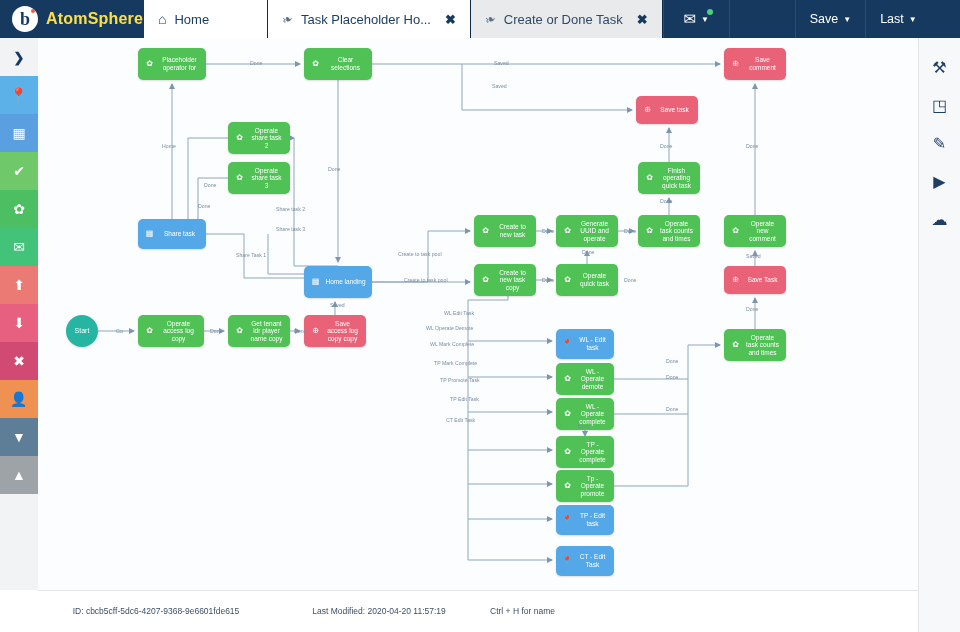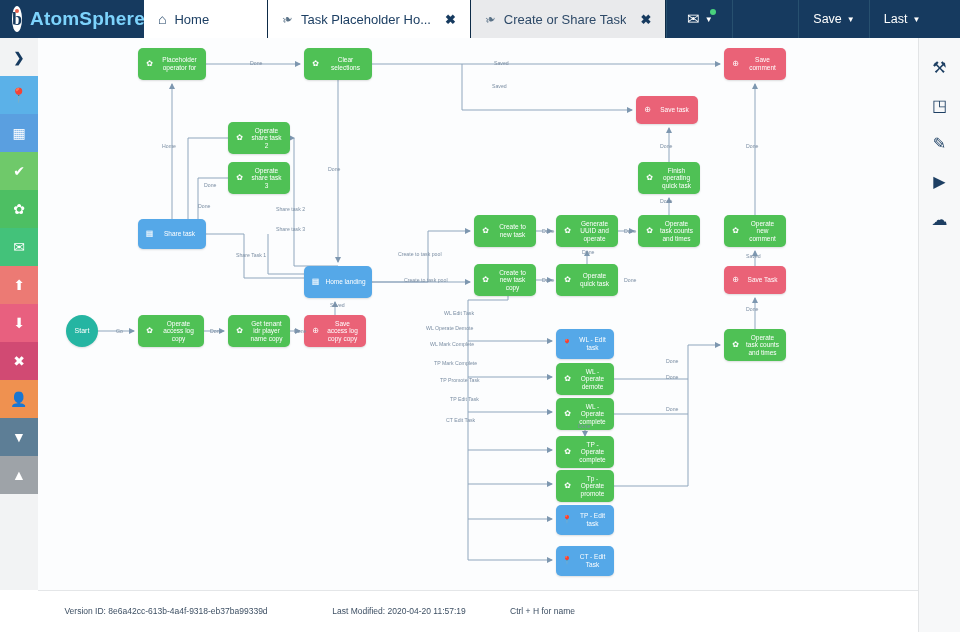--- a/index.html
+++ b/index.html
@@ -24,21 +24,21 @@
   .brand-logo {
     width:26px; height:26px; border-radius:50%; background:#fff;
     color:#163a5f; font-weight:bold; font-size:18px;
     display:flex; align-items:center; justify-content:center;
     position:relative; font-family:"Liberation Serif", serif;
   }
   .brand-logo::after{
     content:""; position:absolute; right:3px; top:3px;
     width:4px; height:4px; border-radius:50%; background:#e8604c;
   }
-  .brand-name { color:#7dd3fc; font-weight:bold; font-size:19px; letter-spacing:.2px;}
+  .brand-name { color:#fde047; font-weight:bold; font-size:16px; letter-spacing:.2px;}
 
   .tab {
     display:flex; align-items:center; gap:8px; padding:0 14px;
     font-size:13px; color:#1d3f63; position:relative; cursor:pointer;
     border-right:1px solid #0d2b47;
   }
   .tab.home { background:#ffffff; min-width:124px; justify-content:flex-start; }
   .tab.active { background:#ffffff; }
   .tab.inactive { background:#e9eaec; color:#2e4a68; }
   .tab .tab-close { font-size:13px; color:#163a5f; margin-left:6px; font-weight:bold;}
@@ -142,21 +142,21 @@
   </div>
 
   <div class="tab active">
     <span class="leaf-icon">❧</span>
     <span class="tab-label">Task Placeholder Ho...</span>
     <span class="tab-close">✖</span>
   </div>
 
   <div class="tab inactive">
     <span class="leaf-icon">❧</span>
-    <span class="tab-label">Create or Share Task</span>
+    <span class="tab-label">Create or Done Task</span>
     <span class="tab-close">✖</span>
   </div>
 
   <div class="hdr-btn mail">
     <span class="mail-glyph">✉</span>
     <span class="mail-dot"></span>
     <span class="caret">▼</span>
   </div>
 
   <div class="hdr-blank"></div>
@@ -427,16 +427,16 @@
     <div class="elabel" style="left: 412px; top: 358px;">TP Edit Task</div>
     <div class="elabel" style="left: 408px; top: 379px;">CT Edit Task</div>
     <div class="elabel" style="left: 628px; top: 320px;">Done</div>
     <div class="elabel" style="left: 628px; top: 336px;">Done</div>
     <div class="elabel" style="left: 628px; top: 368px;">Done</div>
     <div class="elabel" style="left: 540px; top: 385px;">Done</div>
   </div>
 
 <div id="bottom-strip"></div>
 <div id="footer">
-  <div class="foot-cell fc2">Version ID: 8e6a42cc-613b-4a4f-9318-eb37ba99339d</div>
+  <div class="foot-cell fc1">ID: cbcb5cff-5dc6-4207-9368-9e6601fde615</div>
   <div class="foot-cell fc3">Last Modified: 2020-04-20 11:57:19</div>
   <div class="foot-cell fc4">Ctrl + H for name</div>
 </div>
 
 </body></html>

